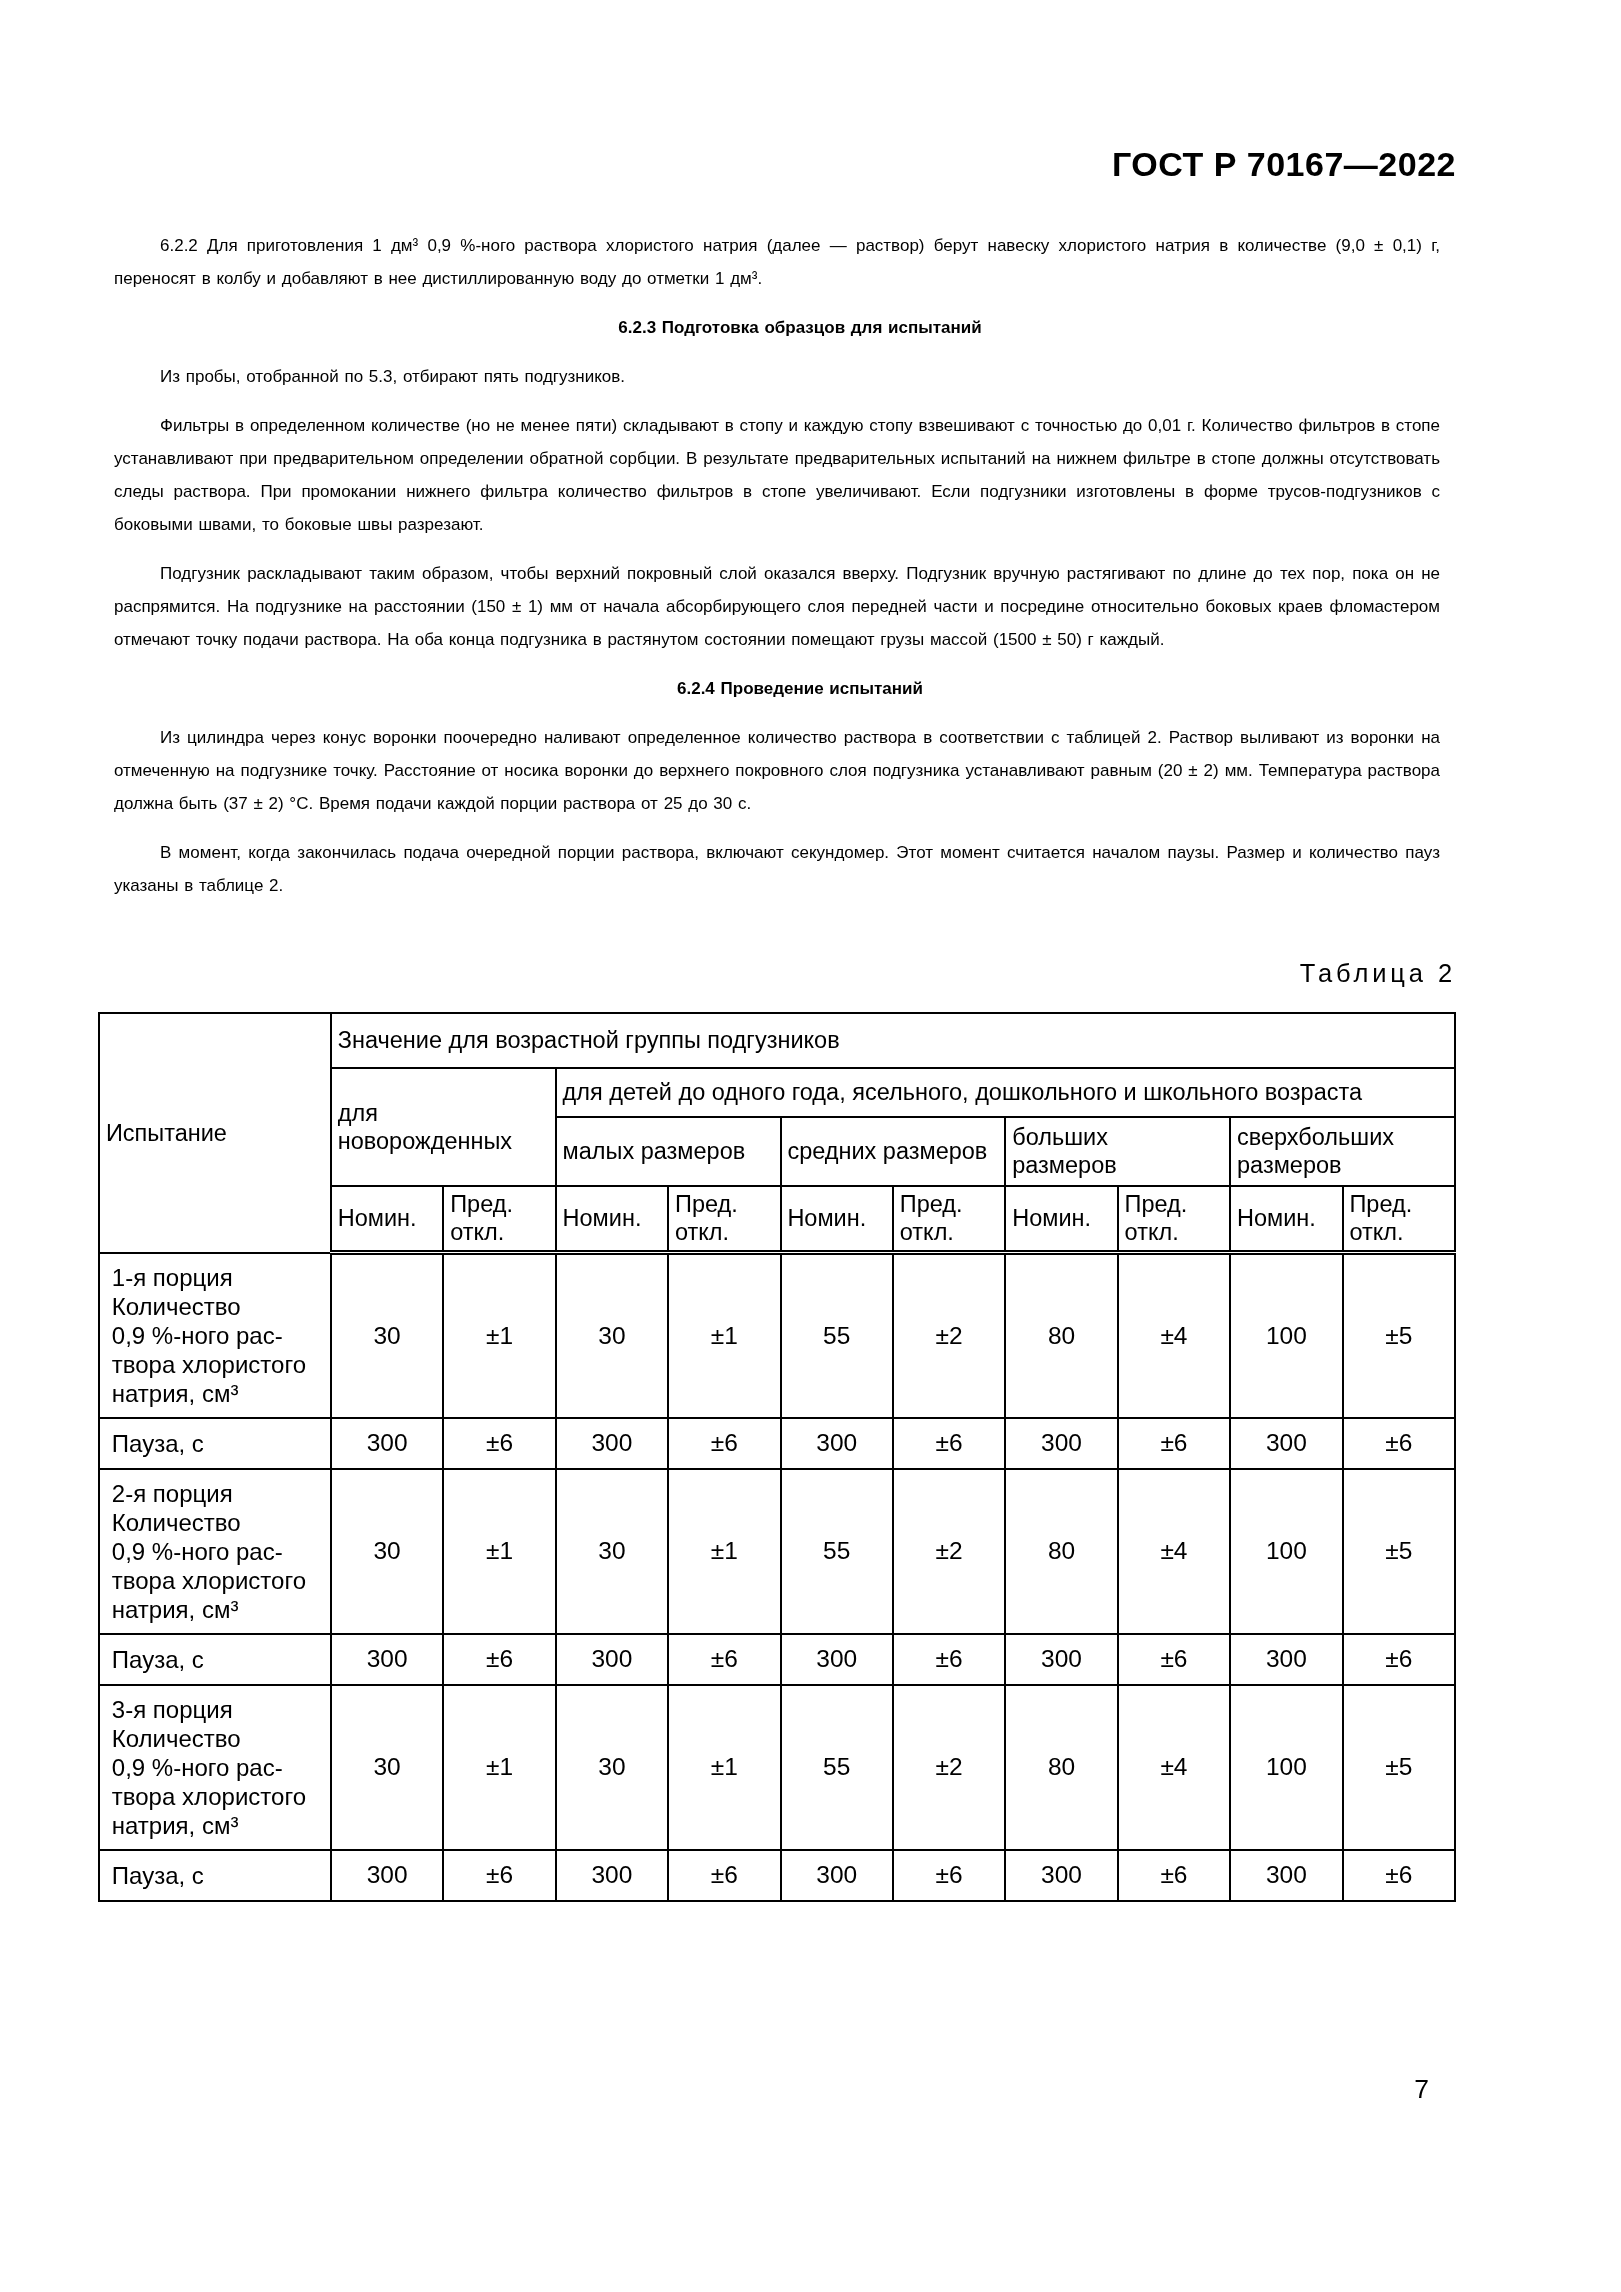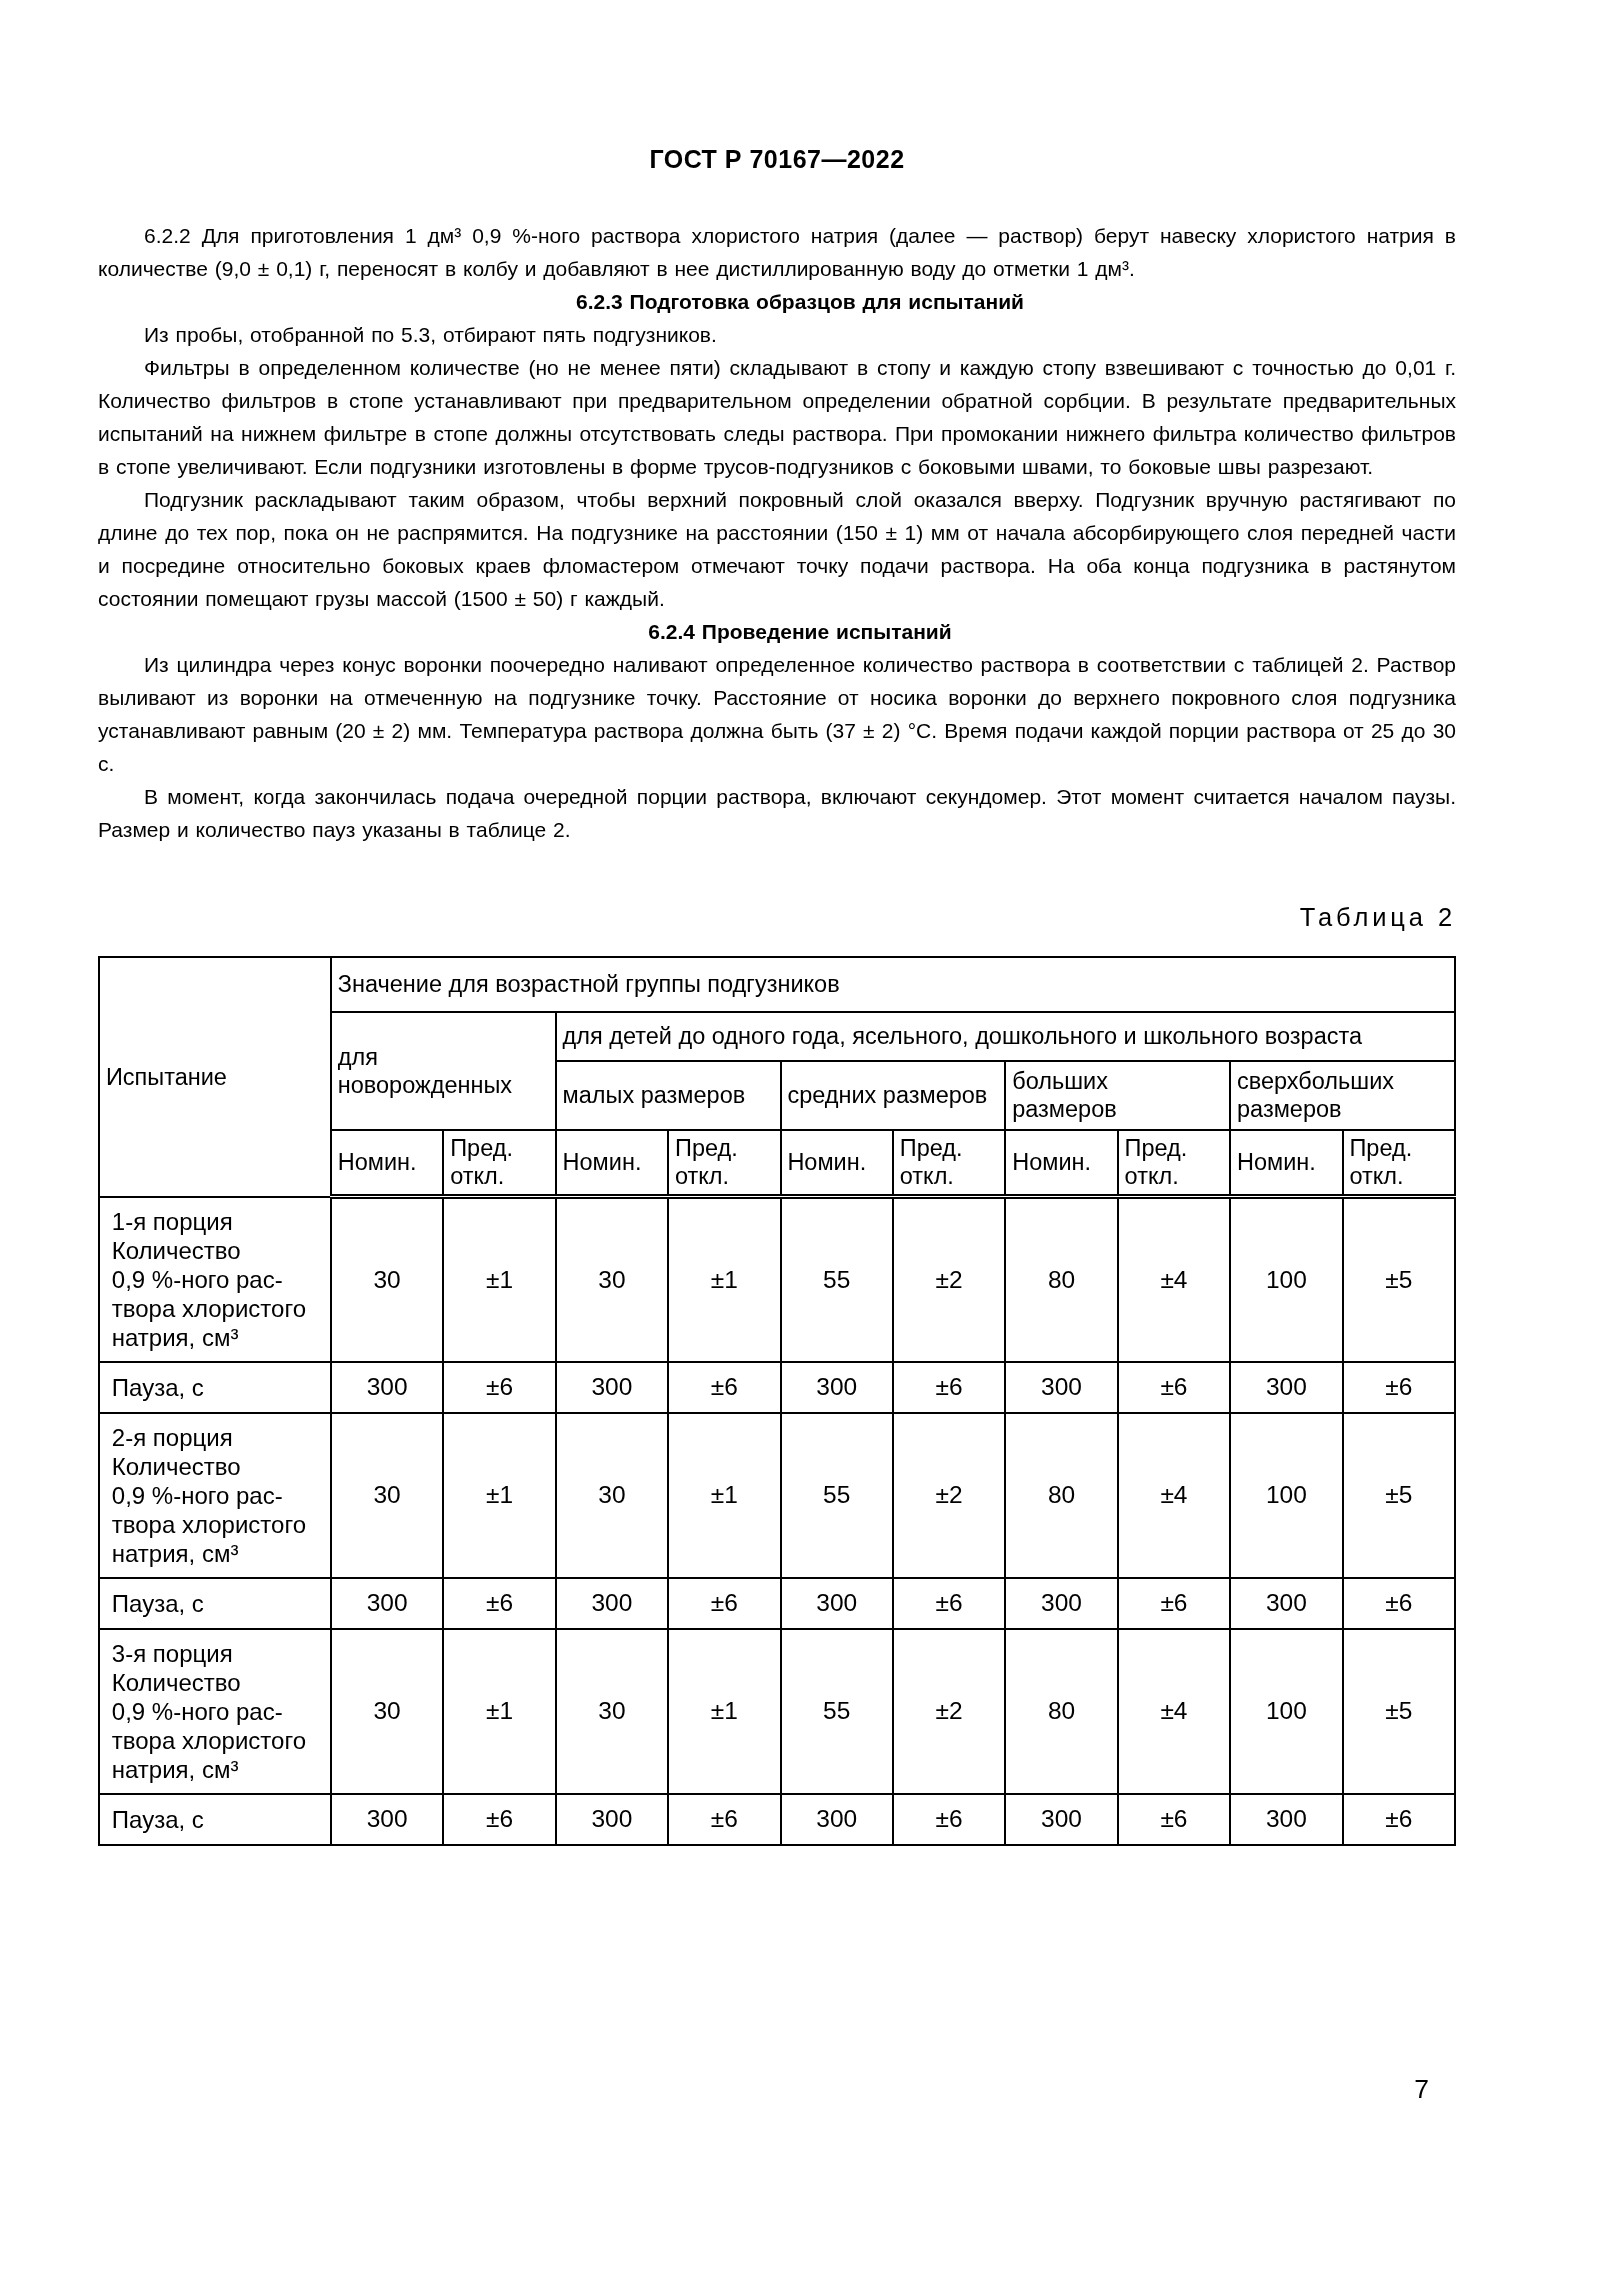--- a/index.html
+++ b/index.html
@@ -7,25 +7,25 @@
   body {
     width:1621px; height:2293px;
     background:#ffffff; color:#000;
     font-family:"Liberation Sans", sans-serif;
     position:relative;
   }
   .page-content {
     position:absolute; left:98px; top:145px; width:1358px;
   }
   .doc-code {
-    text-align:center; font-weight:700; font-size:25px;
+    text-align:right; font-weight:700; font-size:34px;
     letter-spacing:0.5px; margin:0 0 45px 0;
   }
   p.body-par, p.heading-par {
-    font-size:21px; line-height:33px; margin:0;
+    font-size:17px; line-height:33px; margin:16px;
     text-align:justify; text-indent:46px;
     word-spacing:1px;
   }
   p.heading-par { font-weight:700; text-align:center; }
   .table-label {
     margin:57px 0 23.5px 0; font-size:25.5px; letter-spacing:3.9px;text-align:right;
   }
   table.t2 {
     border-collapse:collapse; width:100%; table-layout:fixed;
     border:2.9px solid #000;

